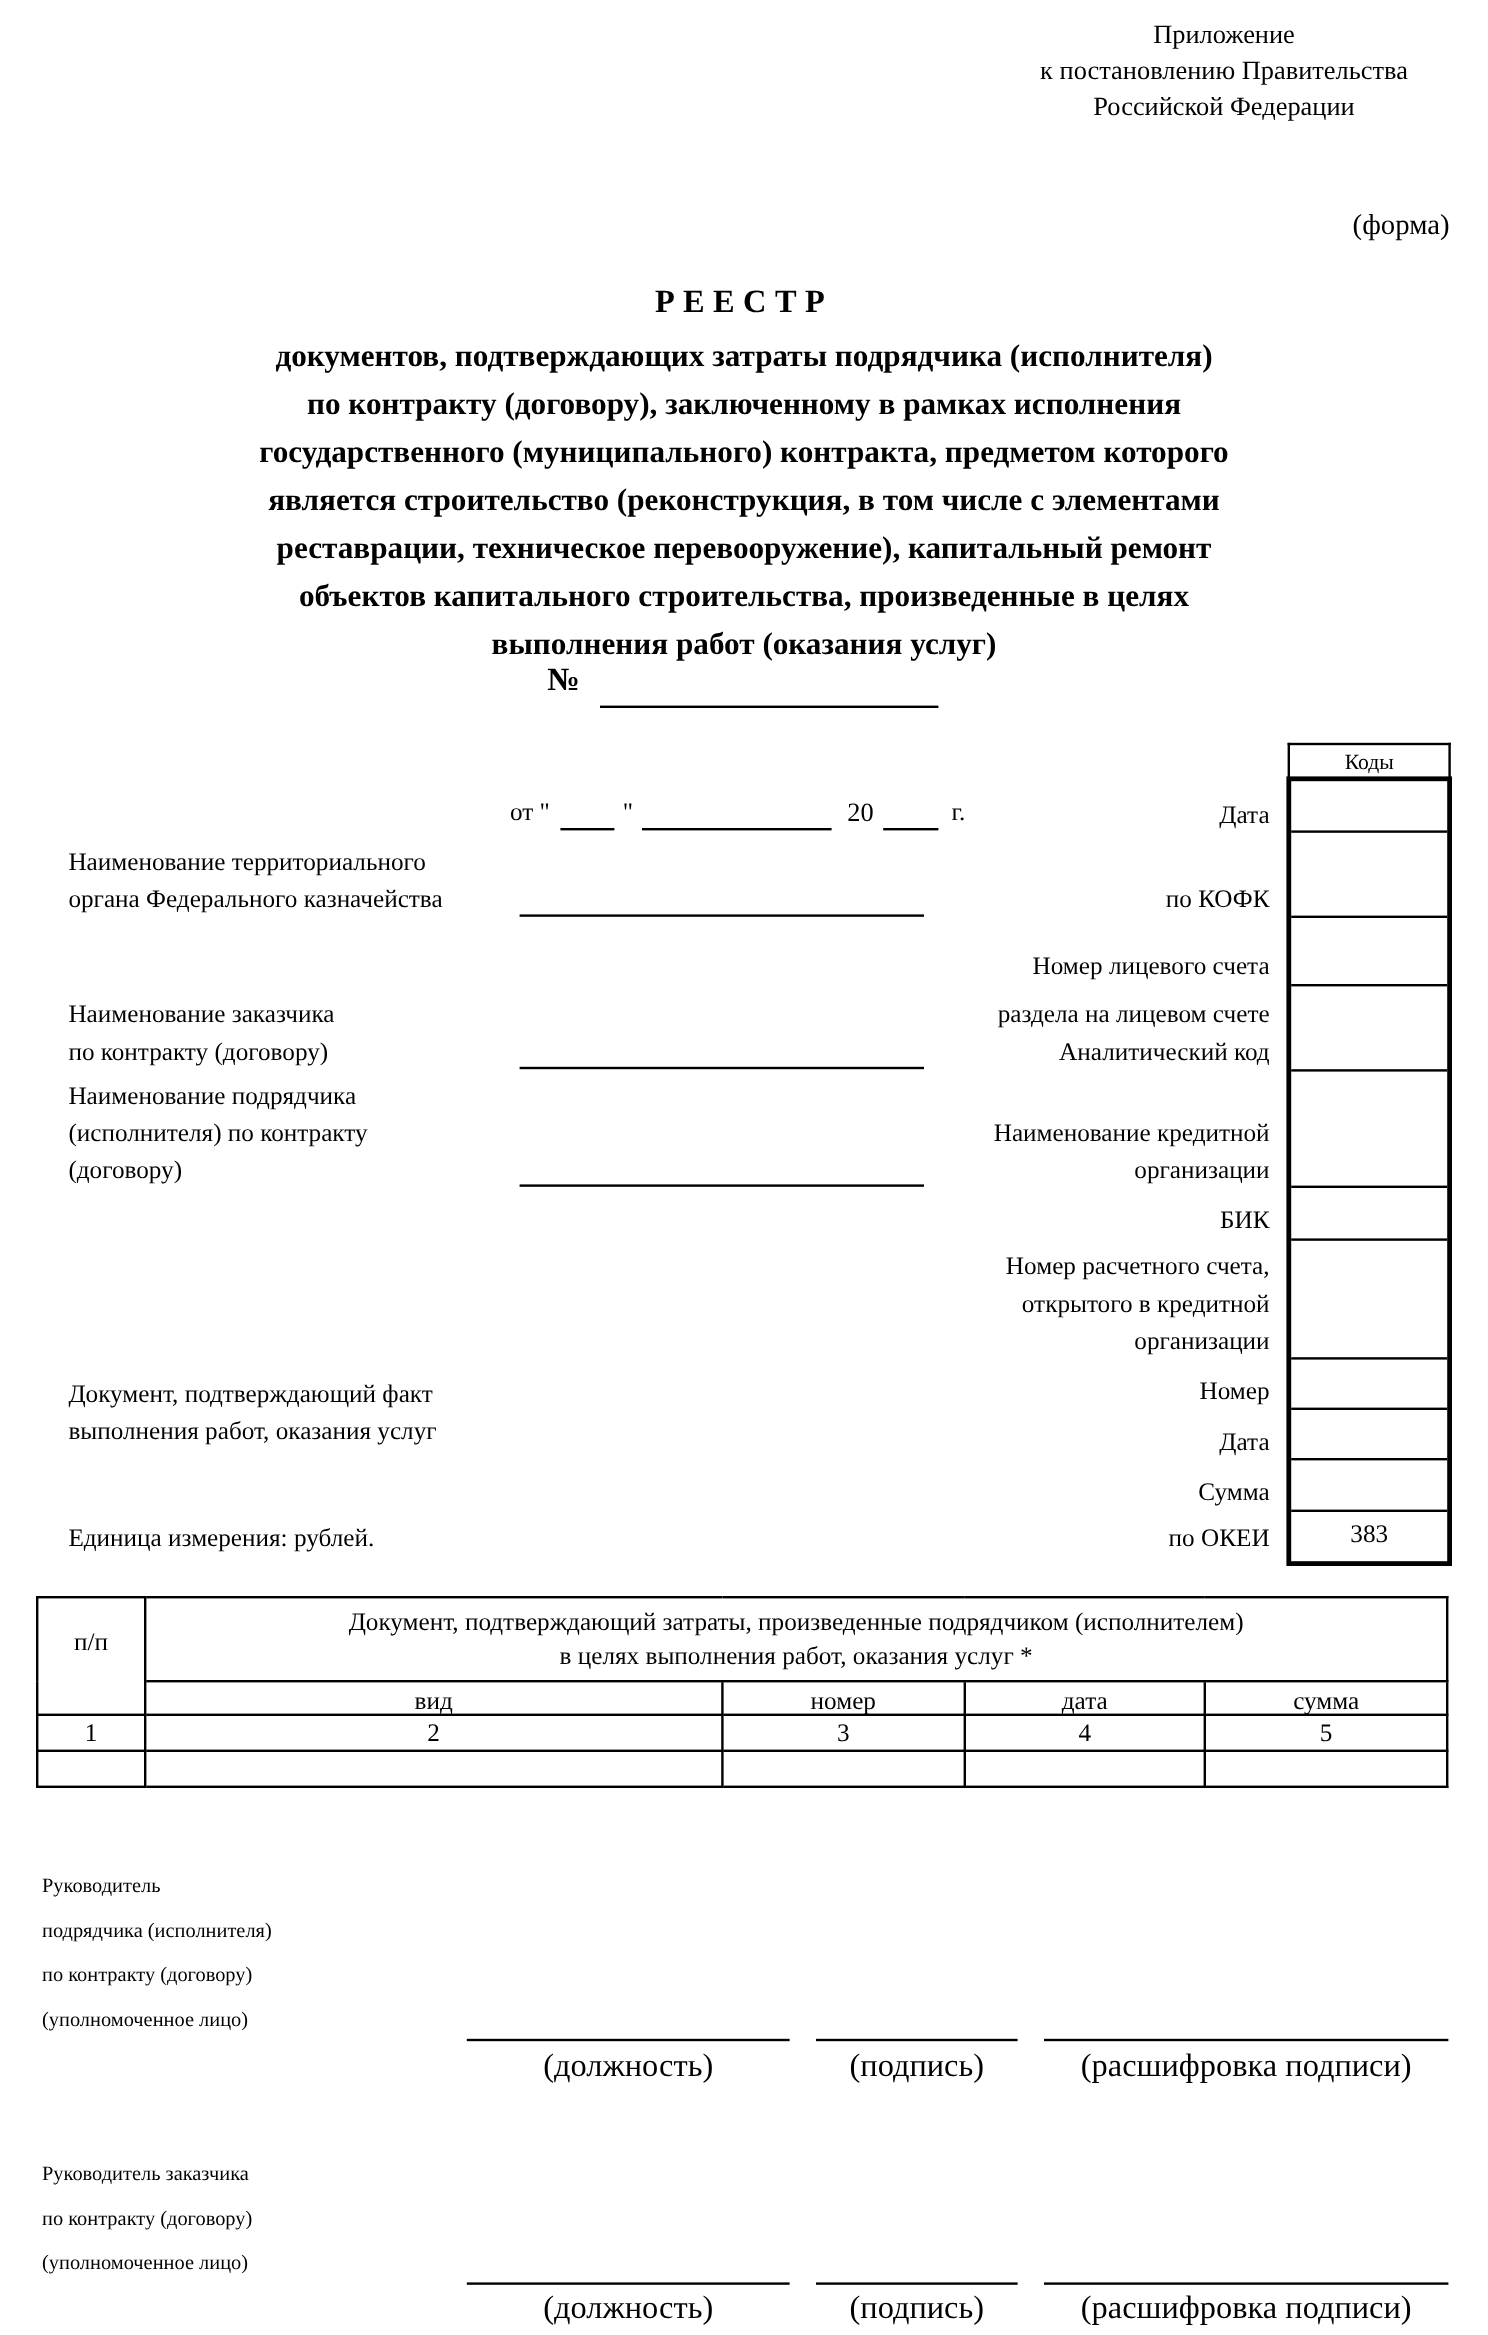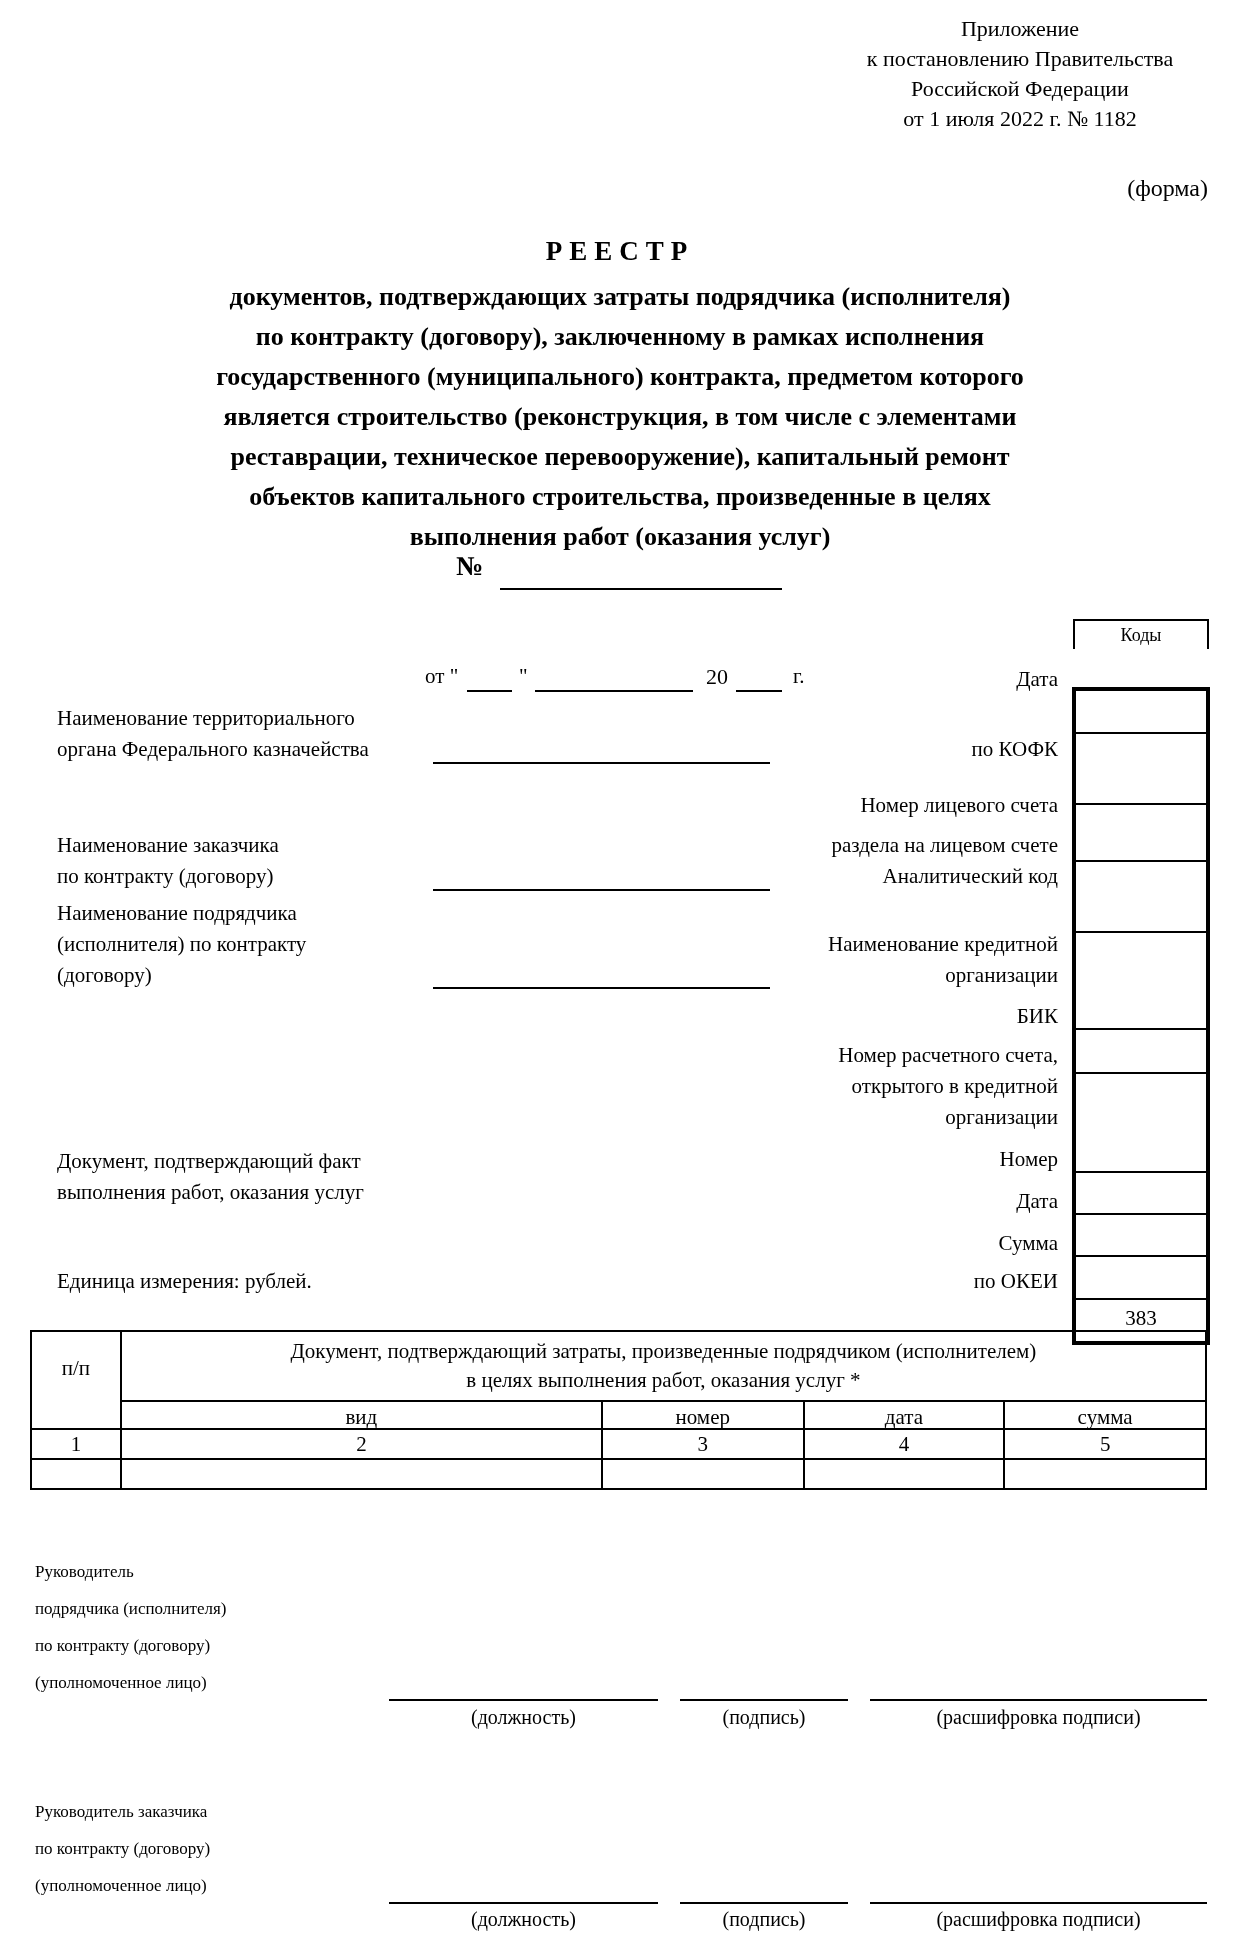--- a/index.html
+++ b/index.html
@@ -9,36 +9,35 @@
   .annex { left:800px; top:14px; width:440px; text-align:center; font-size:22px; line-height:30px; }
   .forma { right:32px; top:175px; font-size:24px; }
   .title-main { left:0; width:1240px; top:236px; text-align:center; font-weight:bold; font-size:27px; letter-spacing:7px; }
   .title-sub { left:100px; width:1040px; top:277px; text-align:center; font-weight:bold; font-size:26px; line-height:40px; }
   .num-sign { left:456px; top:551px; font-weight:bold; font-size:27px; }
   .num-line { left:500px; top:588px; width:282px; border-top:2px solid #000; }
   .line { border-top:2px solid #000; }
   .lbl { font-size:21px; line-height:31px;margin-left:22px; }
   .rlbl { text-align:right; font-size:21px; line-height:31px; width:430px; left:628px; }
   .codes-head { left:1073px; top:619px; width:132px; height:28px; border:2px solid #000; border-bottom:none; text-align:center; font-size:18px; line-height:28px; }
-  .codes-box { left:1072px; top:647px; width:130px; height:650px; border:4px solid #000;margin-top:40px; }
+  .codes-box { left:1072px; top:647px; width:130px; height:650px; border:4px solid #000; }
   .codes-box .cell { position:absolute; left:0; right:0; border-top:2px solid #000; }
   .okei { position:absolute; left:0; right:0; text-align:center; font-size:21px; }
   table.main { position:absolute; left:30px; top:1330px; width:1177px; border-collapse:collapse; font-size:21px;padding-left:48px; }
   table.main td { border:2px solid #000; text-align:center; padding:0; }
   .sig-label { font-size:17px; line-height:37px; left:35px; }
-  .sig-cap { font-size:20px; text-align:center; }
+  .sig-cap { font-size:27px; text-align:center; }
 </style>
 </head>
 <body>
 
 <div class="abs annex">
   <div>Приложение</div>
   <div>к постановлению Правительства</div>
   <div>Российской Федерации</div>
-  <div>от 1 июля 2022 г. № 1182</div>
 </div>
 <div class="abs forma">(форма)</div>
 
 <div class="abs title-main">РЕЕСТР</div>
 <div class="abs title-sub">
   <div>документов, подтверждающих затраты подрядчика (исполнителя)</div>
   <div>по контракту (договору), заключенному в рамках исполнения</div>
   <div>государственного (муниципального) контракта, предметом которого</div>
   <div>является строительство (реконструкция, в том числе с элементами</div>
   <div>реставрации, техническое перевооружение), капитальный ремонт</div>

